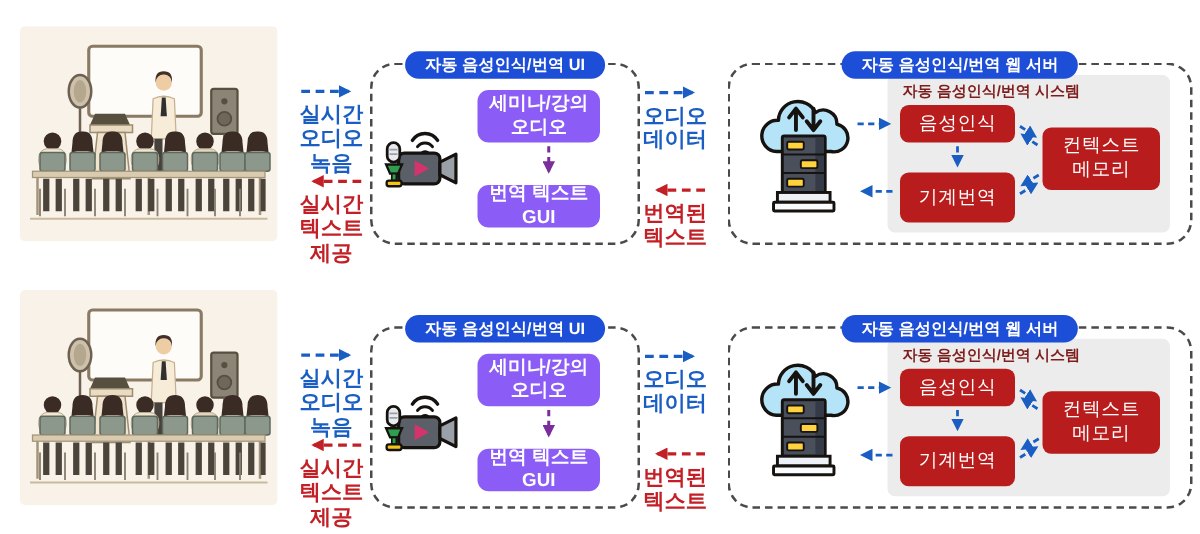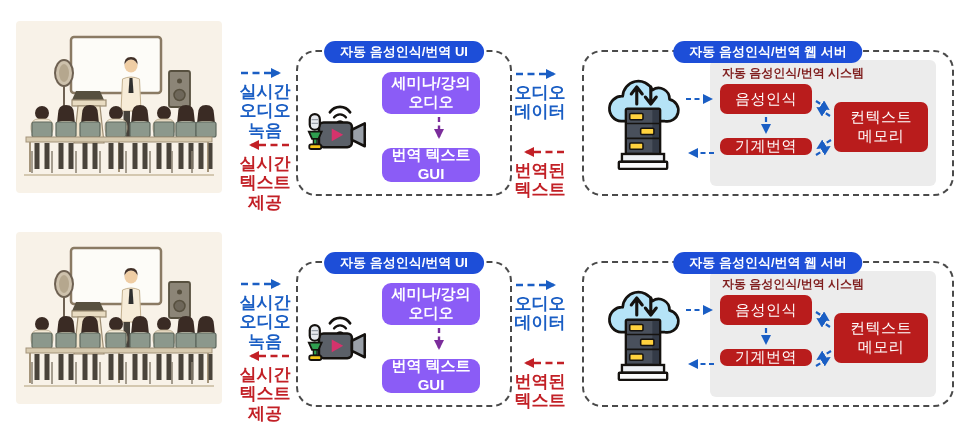--- a/index.html
+++ b/index.html
@@ -39,21 +39,21 @@
   .cloud{position:absolute;left:20px;top:13px;width:78px;height:114px;}
   .cloud svg{width:100%;height:100%;display:block;}
   .sysbox{position:absolute;left:126px;top:8px;width:226px;height:126px;
           background:#ECECEC;border-radius:6px;}
   .sys-label{position:absolute;top:5px;left:12px;font-size:12px;font-weight:bold;color:#7f1d1d;}
   .nbox{position:absolute;background:#b91c1c;color:#fff;font-weight:normal;text-align:center;
         border-radius:7px;display:flex;flex-direction:column;justify-content:center;
         font-size:15px;letter-spacing:0.5px;line-height:1.25;}
   .nbox span{display:block;}
   .asr{left:10px;top:24px;width:92px;height:30px;}
-  .mt{left:10px;top:78px;width:92px;height:17px;}
+  .mt{left:10px;top:78px;width:92px;height:40px;}
   .mem{left:124px;top:42px;width:94px;height:50px;}
   .flow{position:absolute;left:0;top:0;z-index:2;}
   .bl{stroke:#1A5EC4;stroke-width:2.2;stroke-dasharray:5 3.5;fill:none;}
 </style>
 </head>
 <body>
 
 <svg width="0" height="0" style="position:absolute">
   <defs>
     <marker id="mb" markerUnits="userSpaceOnUse" markerWidth="10" markerHeight="10" refX="8" refY="5" orient="auto">

